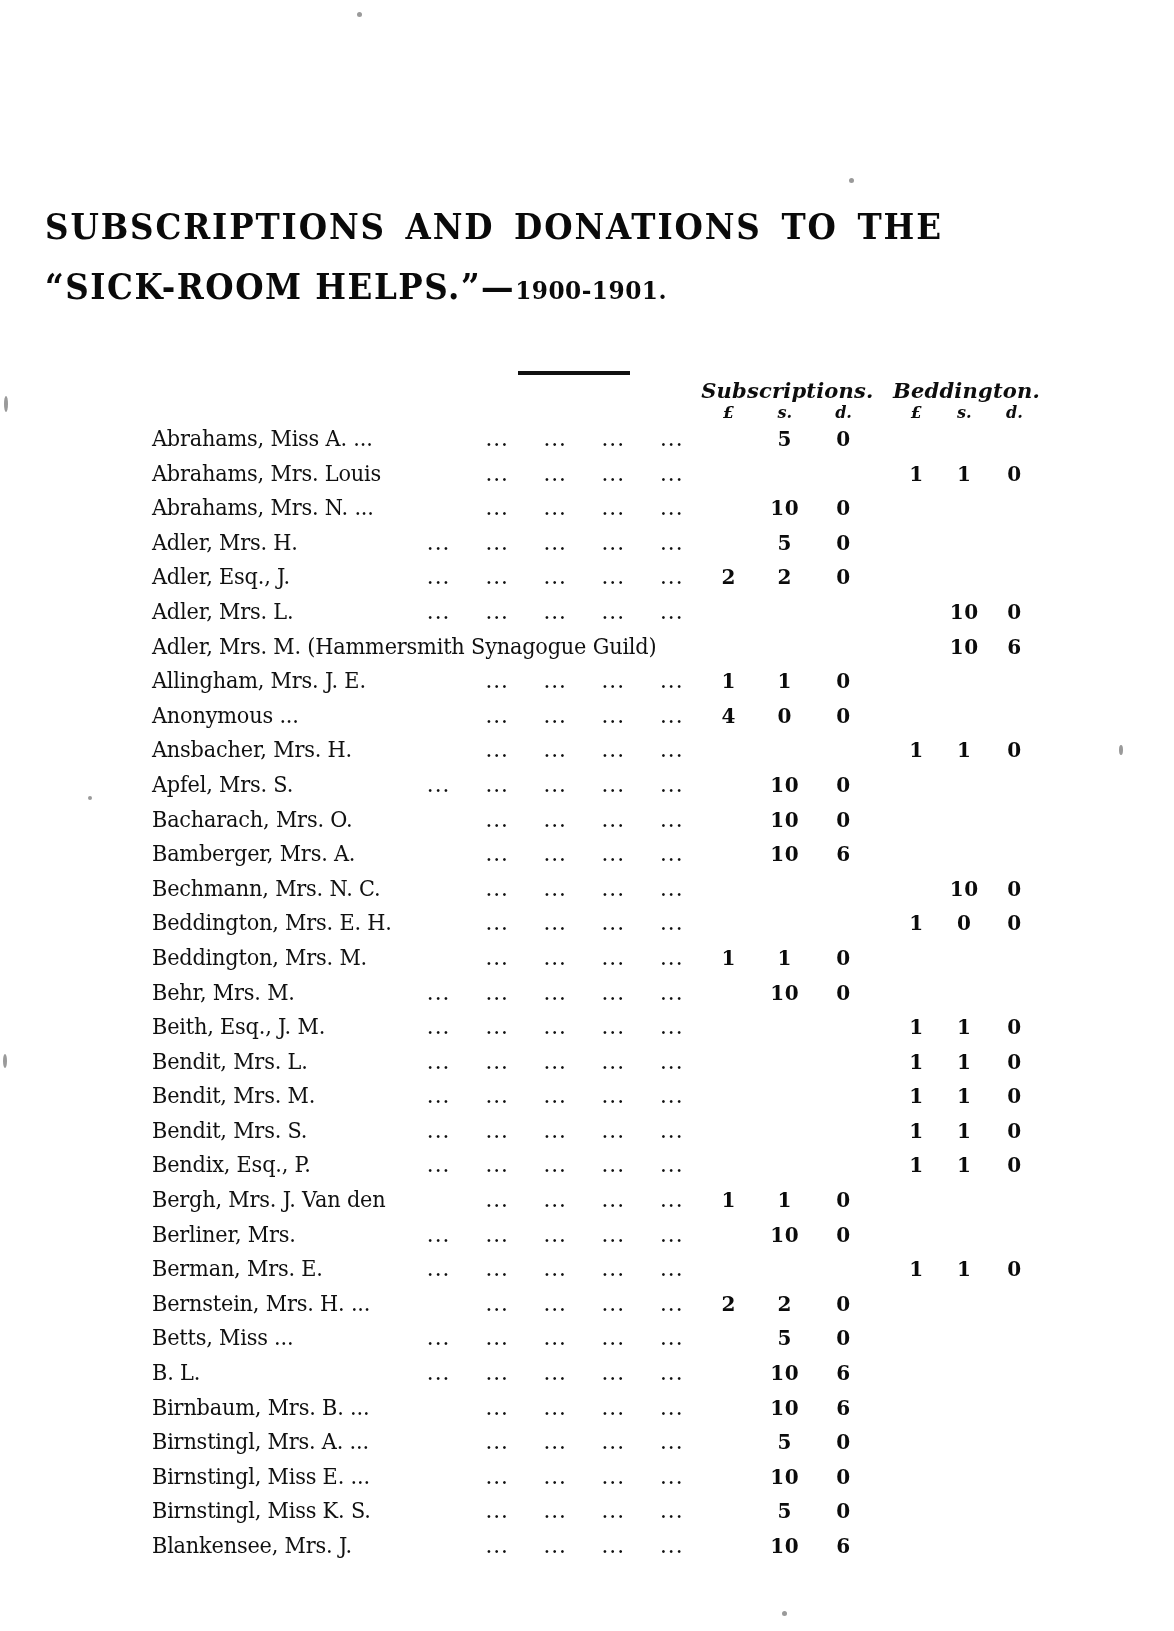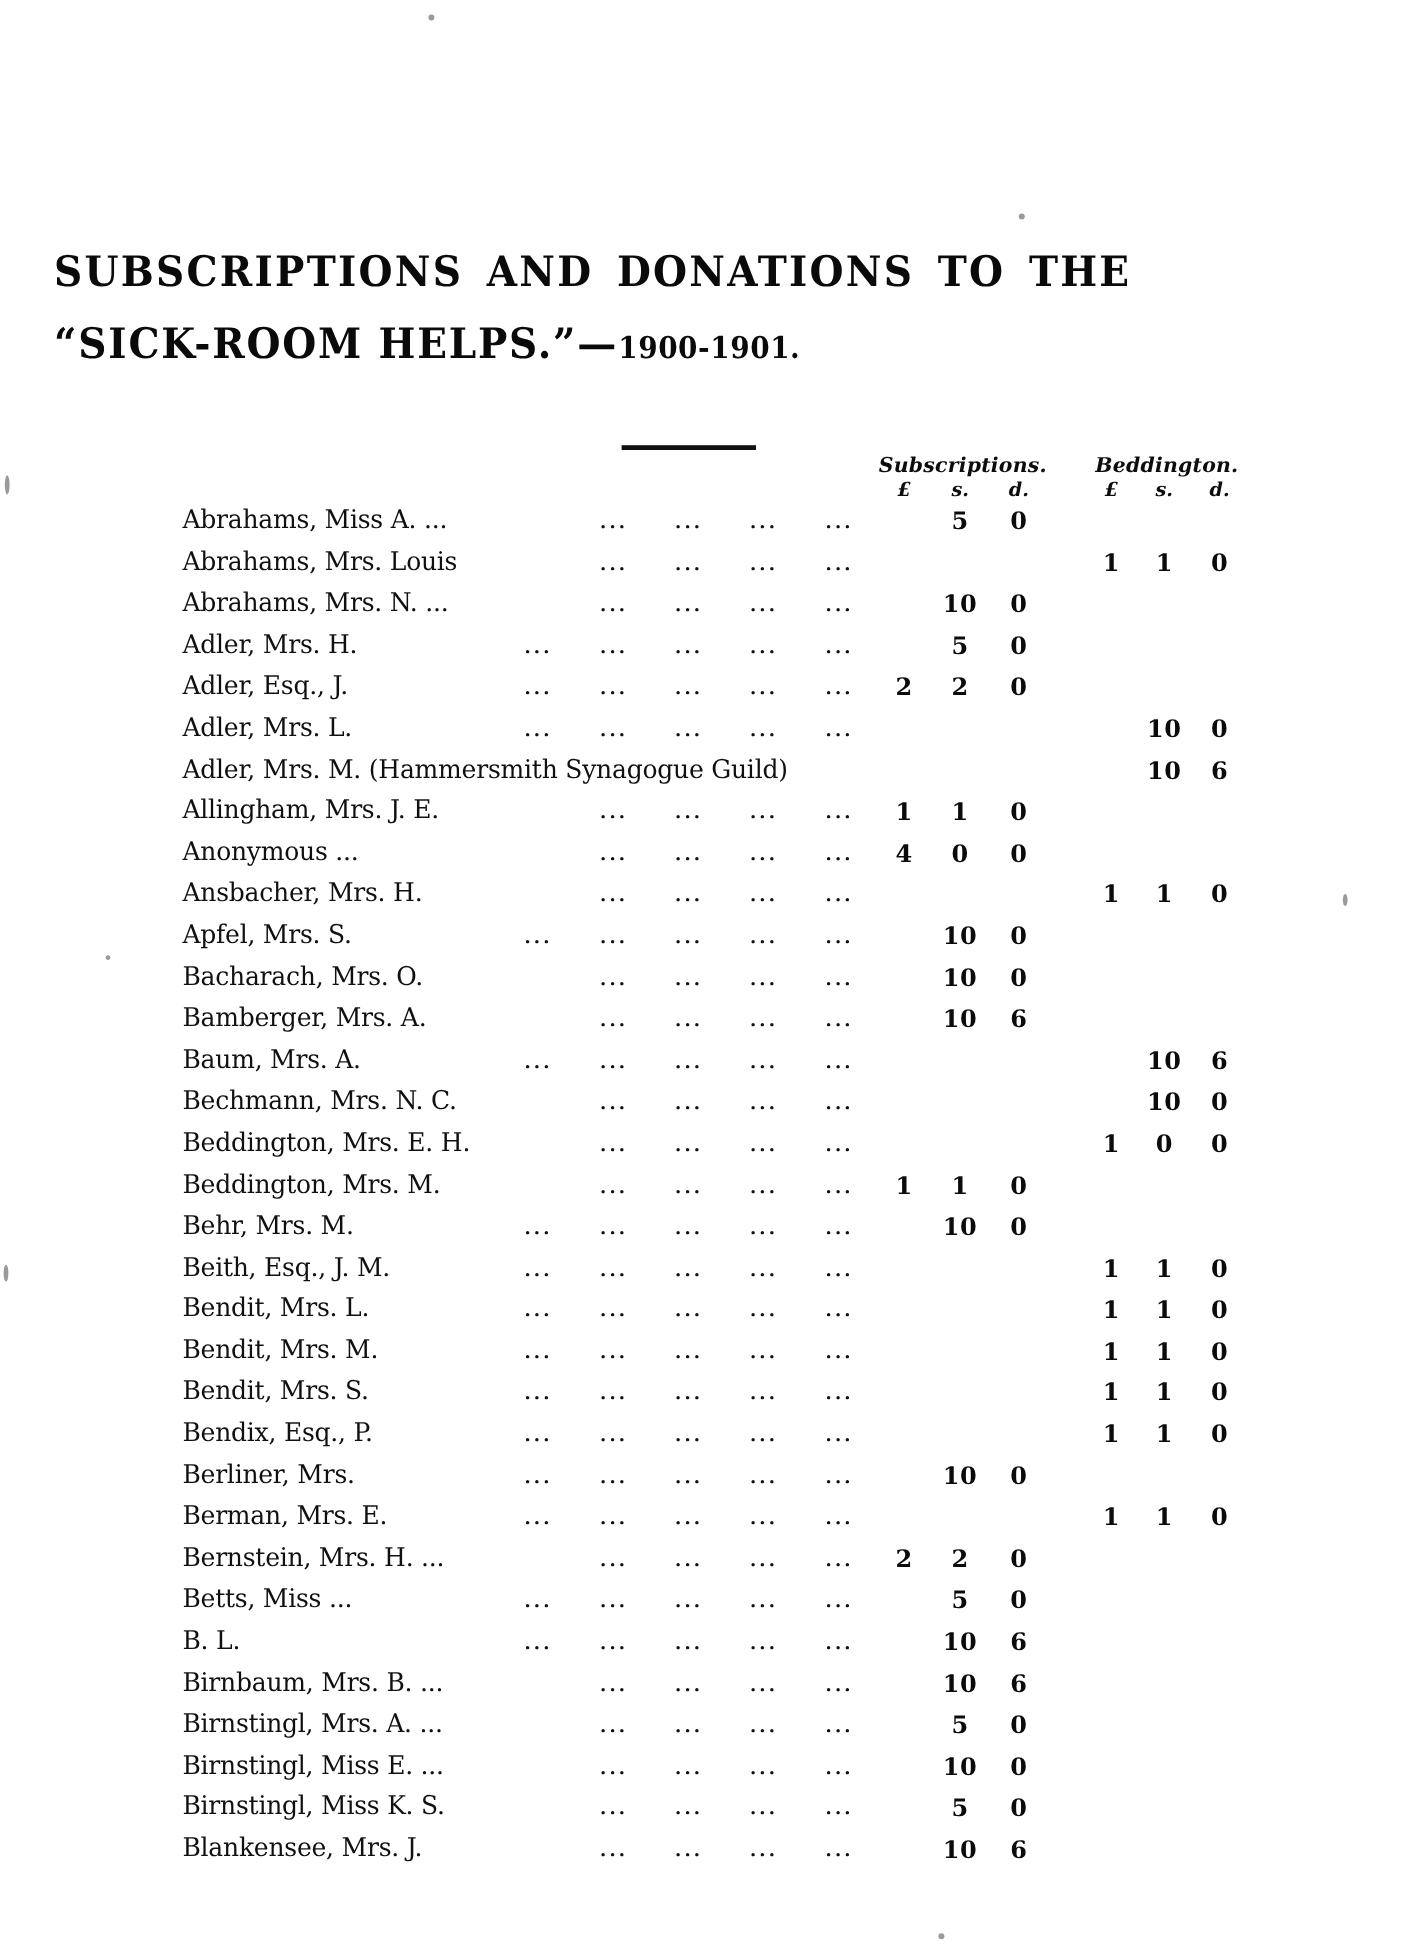--- a/index.html
+++ b/index.html
@@ -86,21 +86,21 @@
     padding: 0;
     border: 0;
     vertical-align: bottom;
   }
 
   
   .hdr-group {
     font-family: "DejaVu Serif", "Liberation Serif", serif;
     font-style: italic;
     font-weight: 700;
-    font-size: 17px;
+    font-size: 21px;
     text-align: center;
     letter-spacing: 0.2px;
     padding-bottom: 2px;
     color: #0d0d0d;
   }
   .hdr-unit {
     font-family: "DejaVu Serif", "Liberation Serif", serif;
     font-style: italic;
     font-weight: 700;
     font-size: 16px;
@@ -415,35 +415,20 @@
           <td class="ld">...</td>
           <td class="num"></td>
           <td class="num">10</td>
           <td class="num">6</td>
           <td></td>
           <td class="num"></td>
           <td class="num"></td>
           <td class="num"></td>
         </tr>
         <tr class="row-h">
-          <td class="nm">Baum, Mrs. A.</td>
-          <td class="ld">...</td>
-          <td class="ld">...</td>
-          <td class="ld">...</td>
-          <td class="ld">...</td>
-          <td class="ld">...</td>
-          <td class="num"></td>
-          <td class="num"></td>
-          <td class="num"></td>
-          <td></td>
-          <td class="num"></td>
-          <td class="num">10</td>
-          <td class="num">6</td>
-        </tr>
-        <tr class="row-h">
           <td class="nm">Bechmann, Mrs. N. C.</td>
           <td class="ld"></td>
           <td class="ld">...</td>
           <td class="ld">...</td>
           <td class="ld">...</td>
           <td class="ld">...</td>
           <td class="num"></td>
           <td class="num"></td>
           <td class="num"></td>
           <td></td>
@@ -563,20 +548,35 @@
           <td class="ld">...</td>
           <td class="ld">...</td>
           <td class="ld">...</td>
           <td class="num"></td>
           <td class="num"></td>
           <td class="num"></td>
           <td></td>
           <td class="num">1</td>
           <td class="num">1</td>
           <td class="num">0</td>
+        </tr>
+        <tr class="row-h">
+          <td class="nm">Bergh, Mrs. J. Van den</td>
+          <td class="ld"></td>
+          <td class="ld">...</td>
+          <td class="ld">...</td>
+          <td class="ld">...</td>
+          <td class="ld">...</td>
+          <td class="num">1</td>
+          <td class="num">1</td>
+          <td class="num">0</td>
+          <td></td>
+          <td class="num"></td>
+          <td class="num"></td>
+          <td class="num"></td>
         </tr>
         <tr class="row-h">
           <td class="nm">Berliner, Mrs.</td>
           <td class="ld">...</td>
           <td class="ld">...</td>
           <td class="ld">...</td>
           <td class="ld">...</td>
           <td class="ld">...</td>
           <td class="num"></td>
           <td class="num">10</td>

